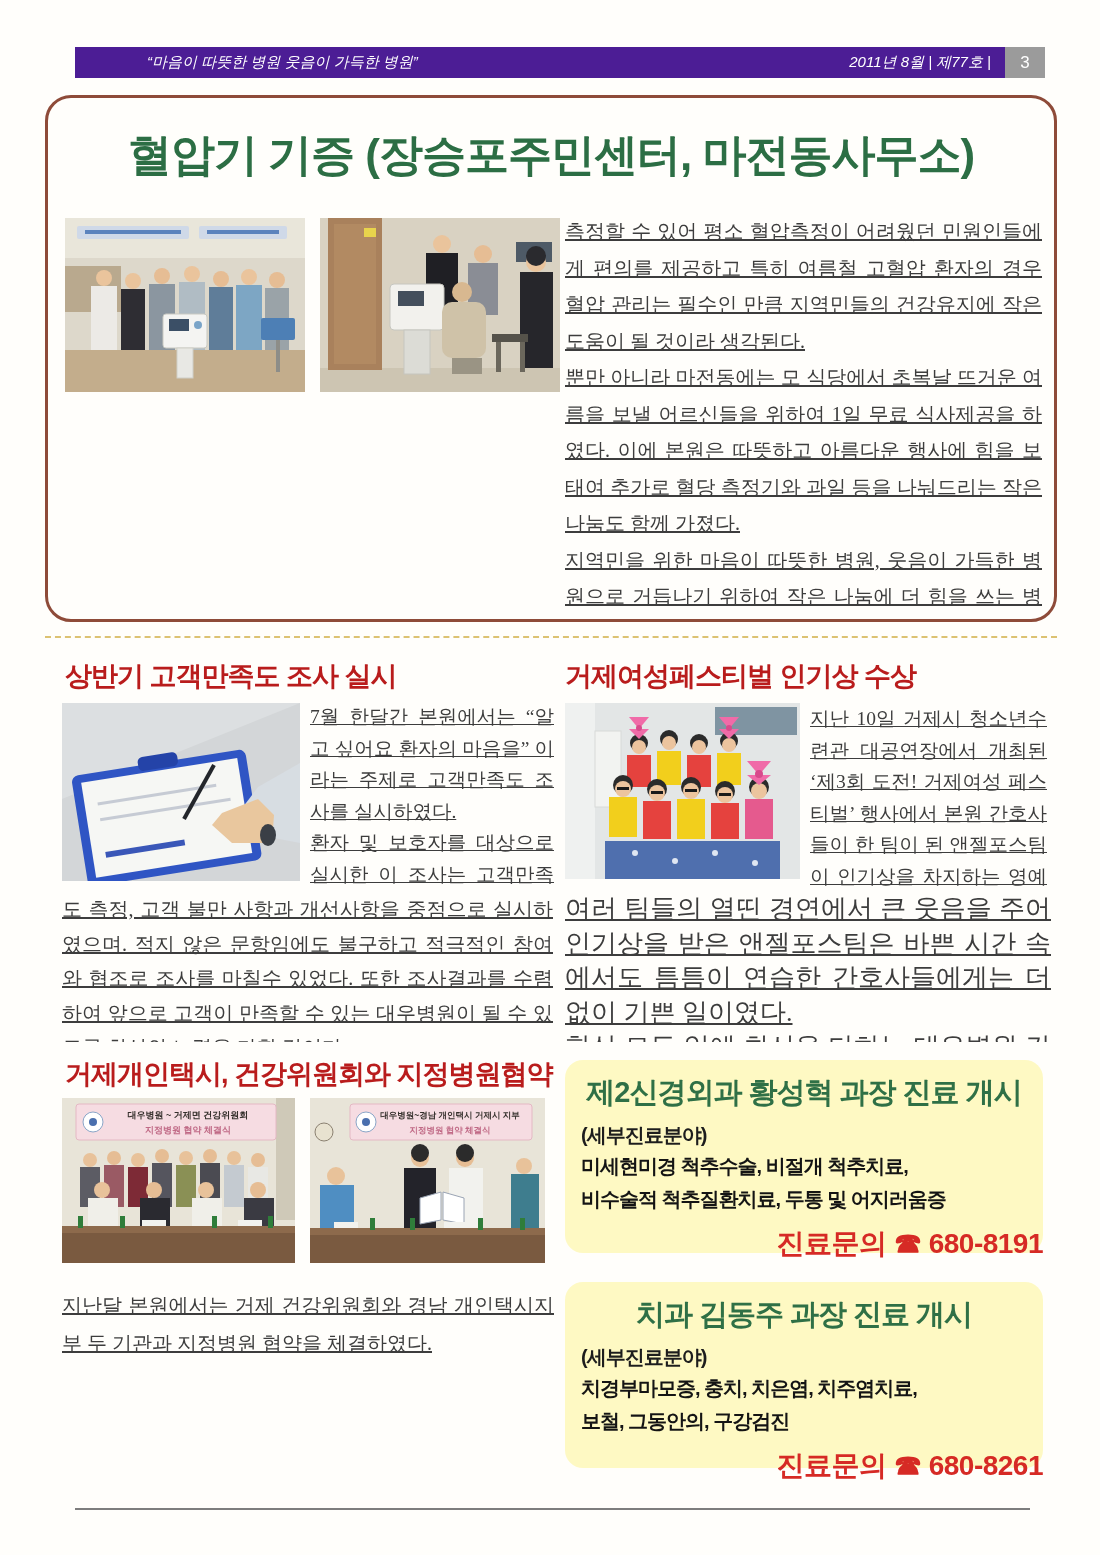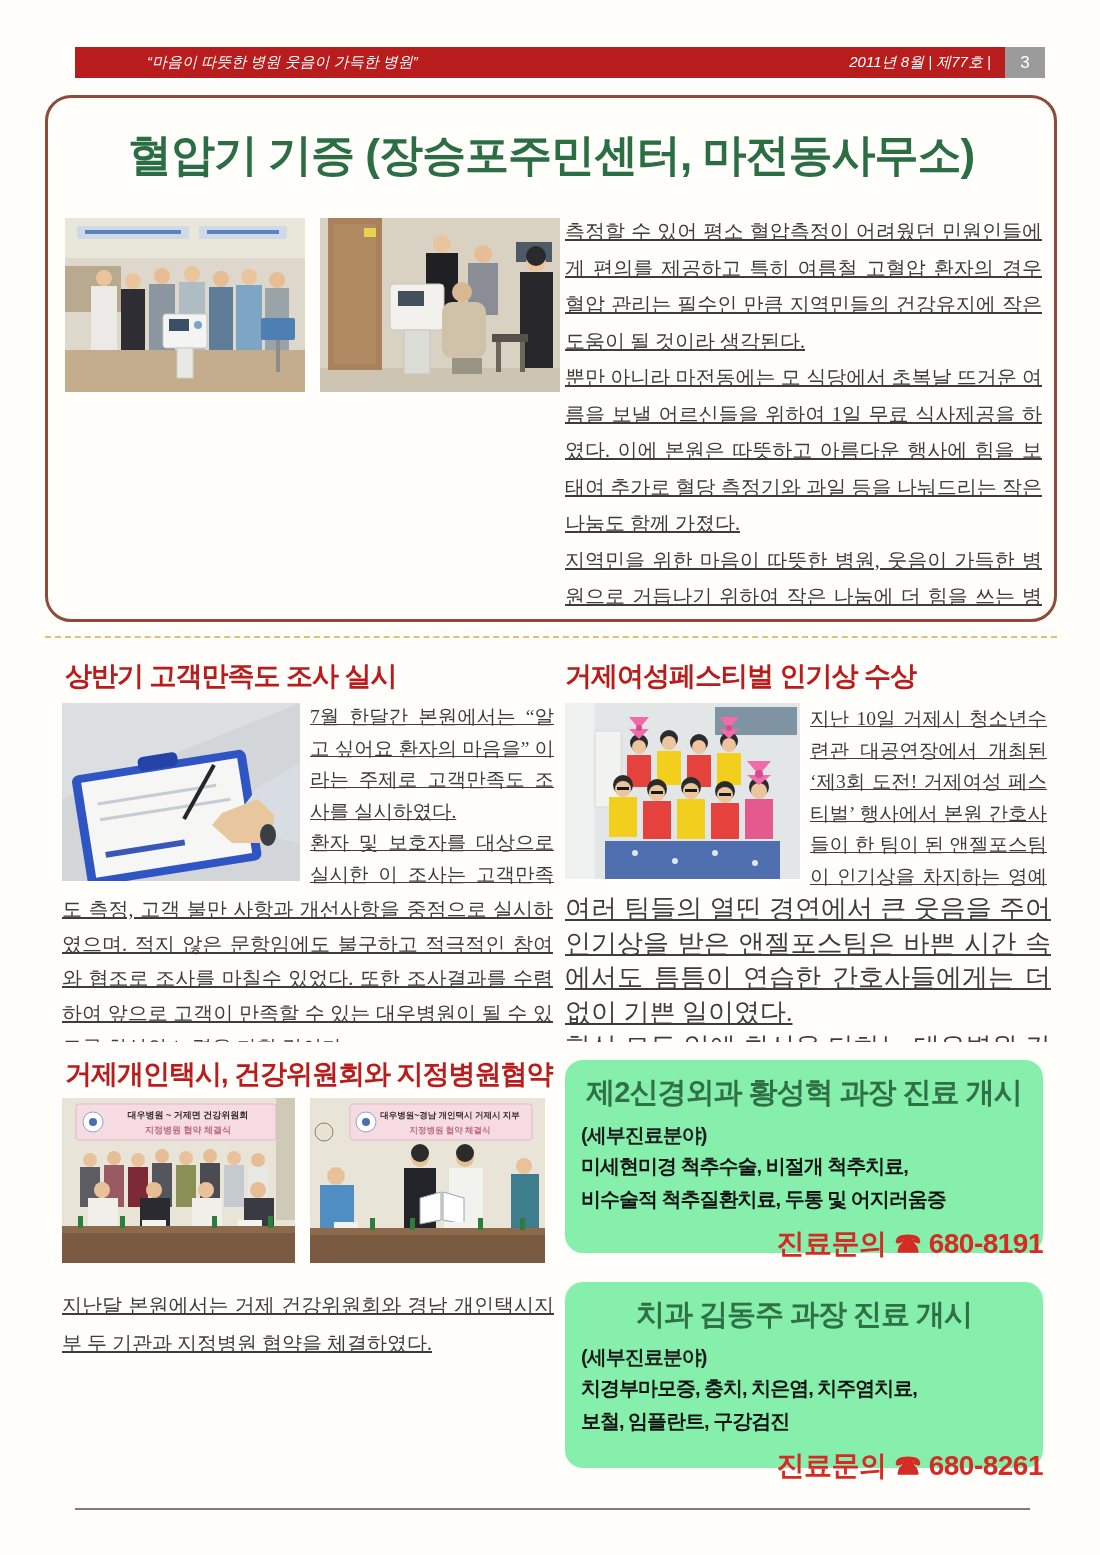--- a/index.html
+++ b/index.html
@@ -6,21 +6,21 @@
   html,body { background:#e9e9e9; }
   #page {
     position:relative; width:1100px; height:1555px; margin:0 auto;
     background:#fffefb; overflow:hidden;
     font-family:"Liberation Serif", serif; color:#3d3d3d;
   }
   .abs { position:absolute; }
 
   
   .header-bar {
-    left:75px; top:47px; width:930px; height:31px; background:#b91c1c;
+    left:75px; top:47px; width:930px; height:31px; background:#4c1d95;
     display:flex; align-items:center; justify-content:space-between;
     padding:0 14px 0 72px; color:#fff; font-style:italic;
     font-family:"Liberation Sans", sans-serif; font-size:15px;
   }
   .page-num {
     left:1005px; top:47px; width:40px; height:31px; background:#9b9b9b;
     color:#fff; font-family:"Liberation Sans", sans-serif; font-size:17px;
     display:flex; align-items:center; justify-content:center;
   }
 
@@ -56,21 +56,21 @@
   .festival-heading  { left:565px; top:658px; width:490px; }
   .agreement-heading { left:65px;  top:1056px; width:500px; }
 
   .survey-intro   { left:310px; top:701px; width:244px; height:188px; font-size:19.5px; line-height:31.5px; }
   .survey-body    { left:62px;  top:892px; width:491px; height:150px; font-size:20px; line-height:34.5px; }
   .festival-intro { left:810px; top:703px; width:237px; height:188px; font-size:19.5px; line-height:31.5px; }
   .festival-body  { left:565px; top:892px; width:486px; height:150px; font-size:26px; line-height:34.5px; }
   .agreement-body { left:62px;  top:1287px; width:492px; height:215px; font-size:20px; line-height:37.5px; }
 
   .notice-box {
-    left:565px; width:478px; background:#86efac; border-radius:18px;
+    left:565px; width:478px; background:#fef9c3; border-radius:18px;
     font-family:"Liberation Sans", sans-serif;
   }
   .notice-box-1 { top:1060px; height:193px; }
   .notice-box-2 { top:1282px; height:186px; }
   .notice-title {
     margin-top:13px; text-align:center; color:#2f7046;
     font-size:29px; font-weight:800; letter-spacing:-1px;
   }
   .notice-sub {
     margin:9px 0 0 16px; color:#1d1d1d; font-size:20px; font-weight:700; letter-spacing:-1px;
@@ -374,19 +374,19 @@
     <div class="notice-sub">(세부진료분야)</div>
     <div class="notice-line">미세현미경 척추수술, 비절개 척추치료,</div>
     <div class="notice-line">비수술적 척추질환치료, 두통 및 어지러움증</div>
     <div class="notice-contact">진료문의 ☎ 680-8191</div>
   </div>
 
   <div class="abs notice-box notice-box-2">
     <div class="notice-title">치과 김동주 과장 진료 개시</div>
     <div class="notice-sub">(세부진료분야)</div>
     <div class="notice-line">치경부마모증, 충치, 치은염, 치주염치료,</div>
-    <div class="notice-line">보철, 임플란트, 구강검진</div>
+    <div class="notice-line">보철, 그동안의, 구강검진</div>
     <div class="notice-contact">진료문의 ☎ 680-8261</div>
   </div>
 
   <div class="abs bottom-rule"></div>
 
 </div>
 
 </body></html>

